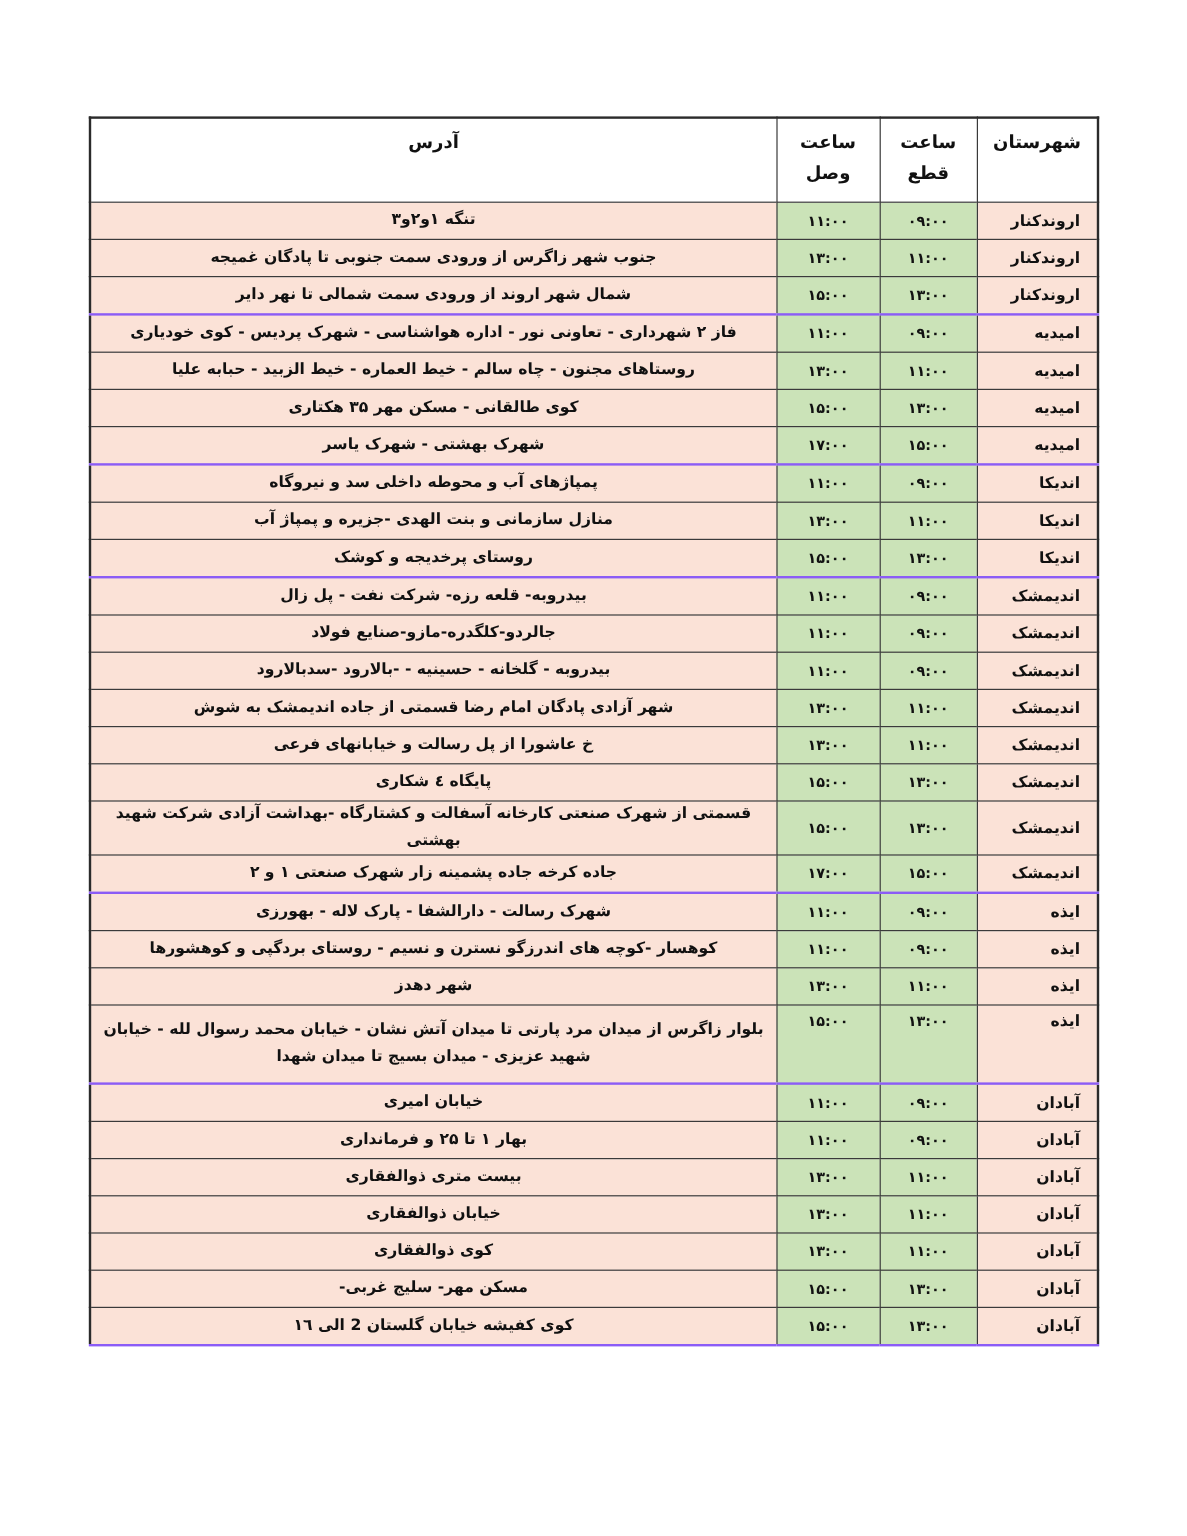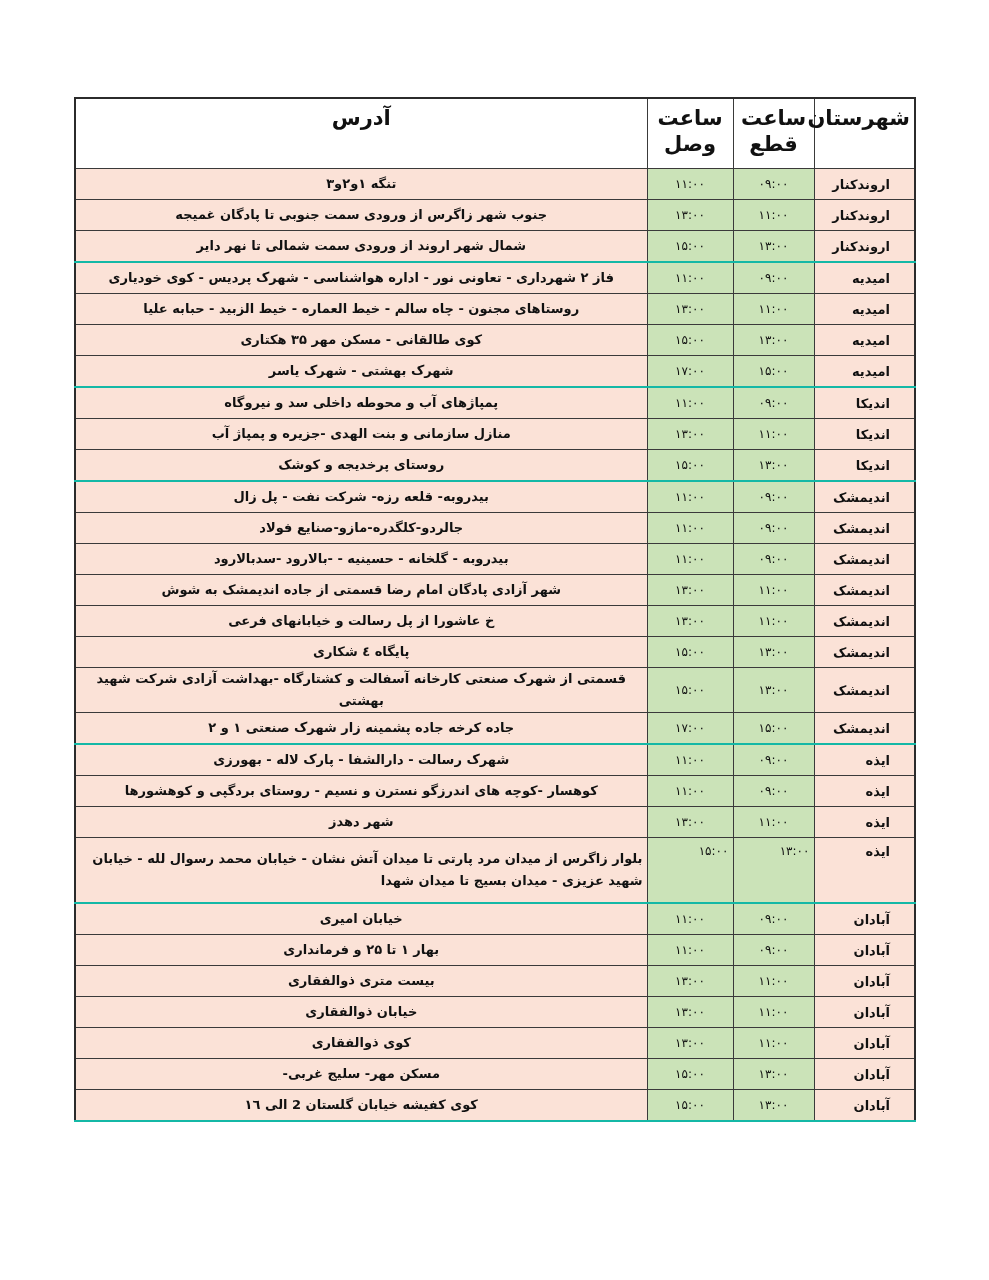--- a/index.html
+++ b/index.html
@@ -17,34 +17,34 @@
     text-align: center;
     vertical-align: middle;
     padding: 0 4px;
     font-size: 13px;
     font-weight: bold;
     color: #111;
   }
   th {
     background: #ffffff;
     height: 63px;
-    font-size: 21px;
+    font-size: 15px;
     vertical-align: top;
     padding-top: 6px;
     line-height: 26px;
   }
   th.city-h { vertical-align: top; }
   th.addr-h { vertical-align: top; }
   td { height: 30px; background: #fbe2d7; }
-  td.time { background: #cbe3b8; font-weight: normal; font-size: 12px; direction: ltr; }
-  td.city { text-align: right; padding-right: 24px; }
+  td.time { background: #cbe3b8; font-weight: bold; font-size: 12px; direction: ltr; }
+  td.city { text-align: right; padding-right: 14px; }
   td.addr { line-height: 22px; margin-top: 47px; }
-  tr.tall td { height: 58px; text-align: right; }
+  tr.tall td { height: 58px; }
   tr.tall td.time, tr.tall td.city { vertical-align: top; padding-top: 6px; }
-  tr.group-end td { border-bottom: 2px solid #14b8a6; }
+  tr.group-end td { border-bottom: 2px solid #8b5cf6; }
   col.c-city { width: 101px; }
   col.c-off { width: 81px; }
   col.c-on { width: 86px; }
   col.c-addr { width: 572px; }
 </style>
 </head>
 <body>
 
 <div class="sheet">
   <table>

